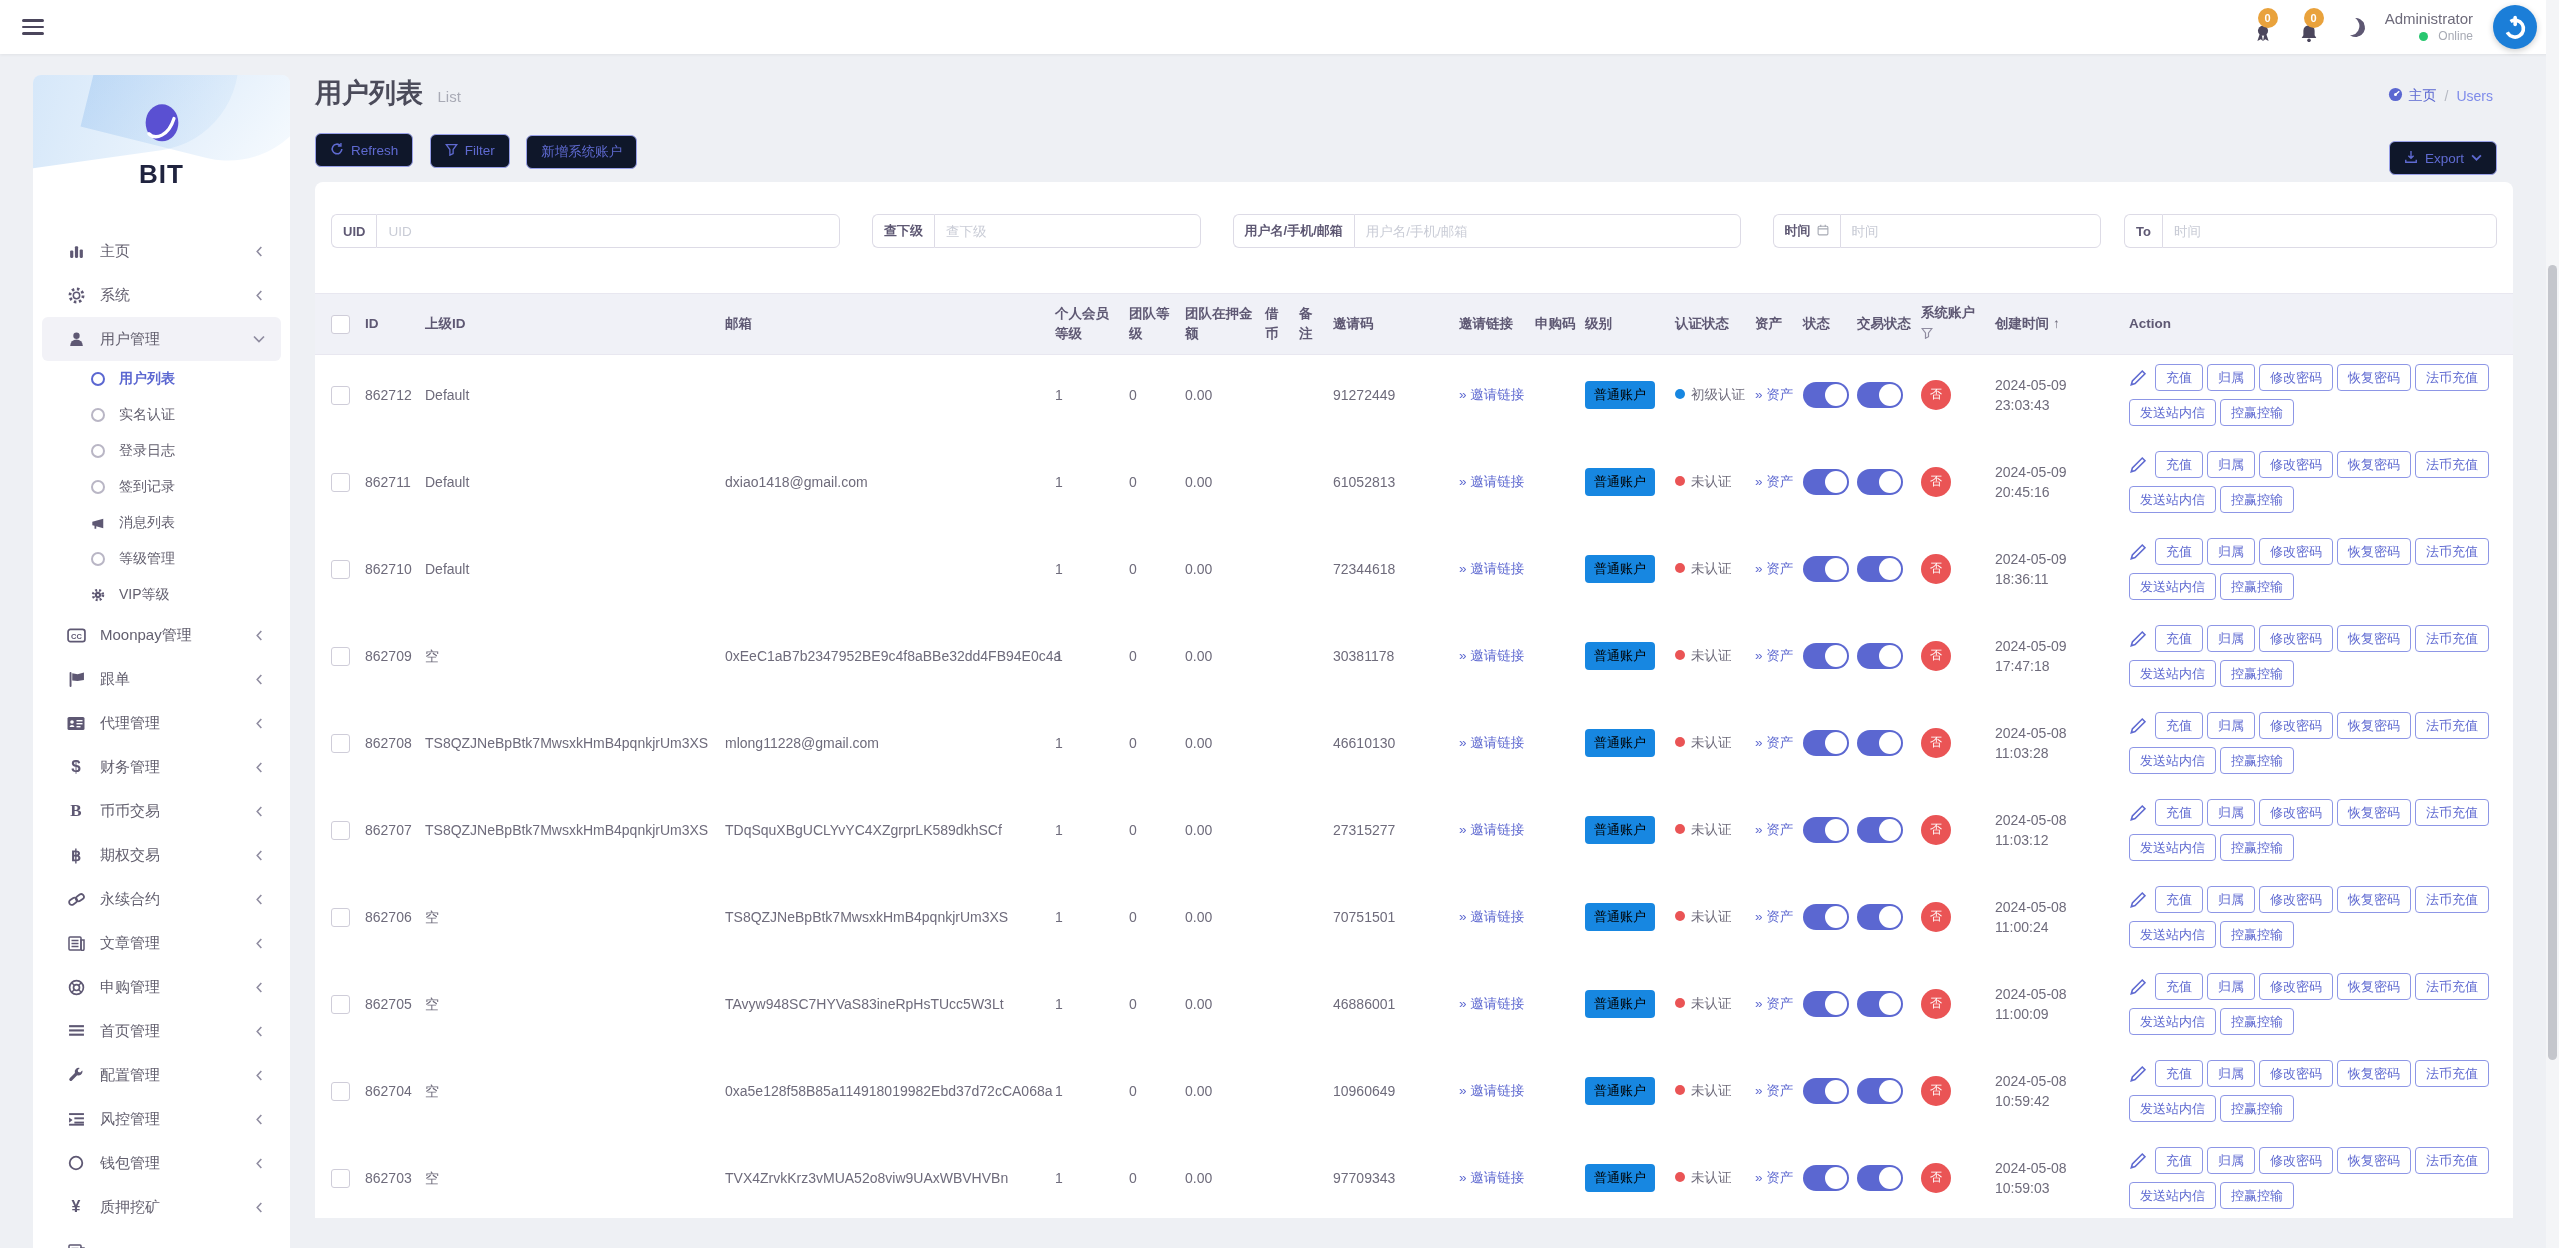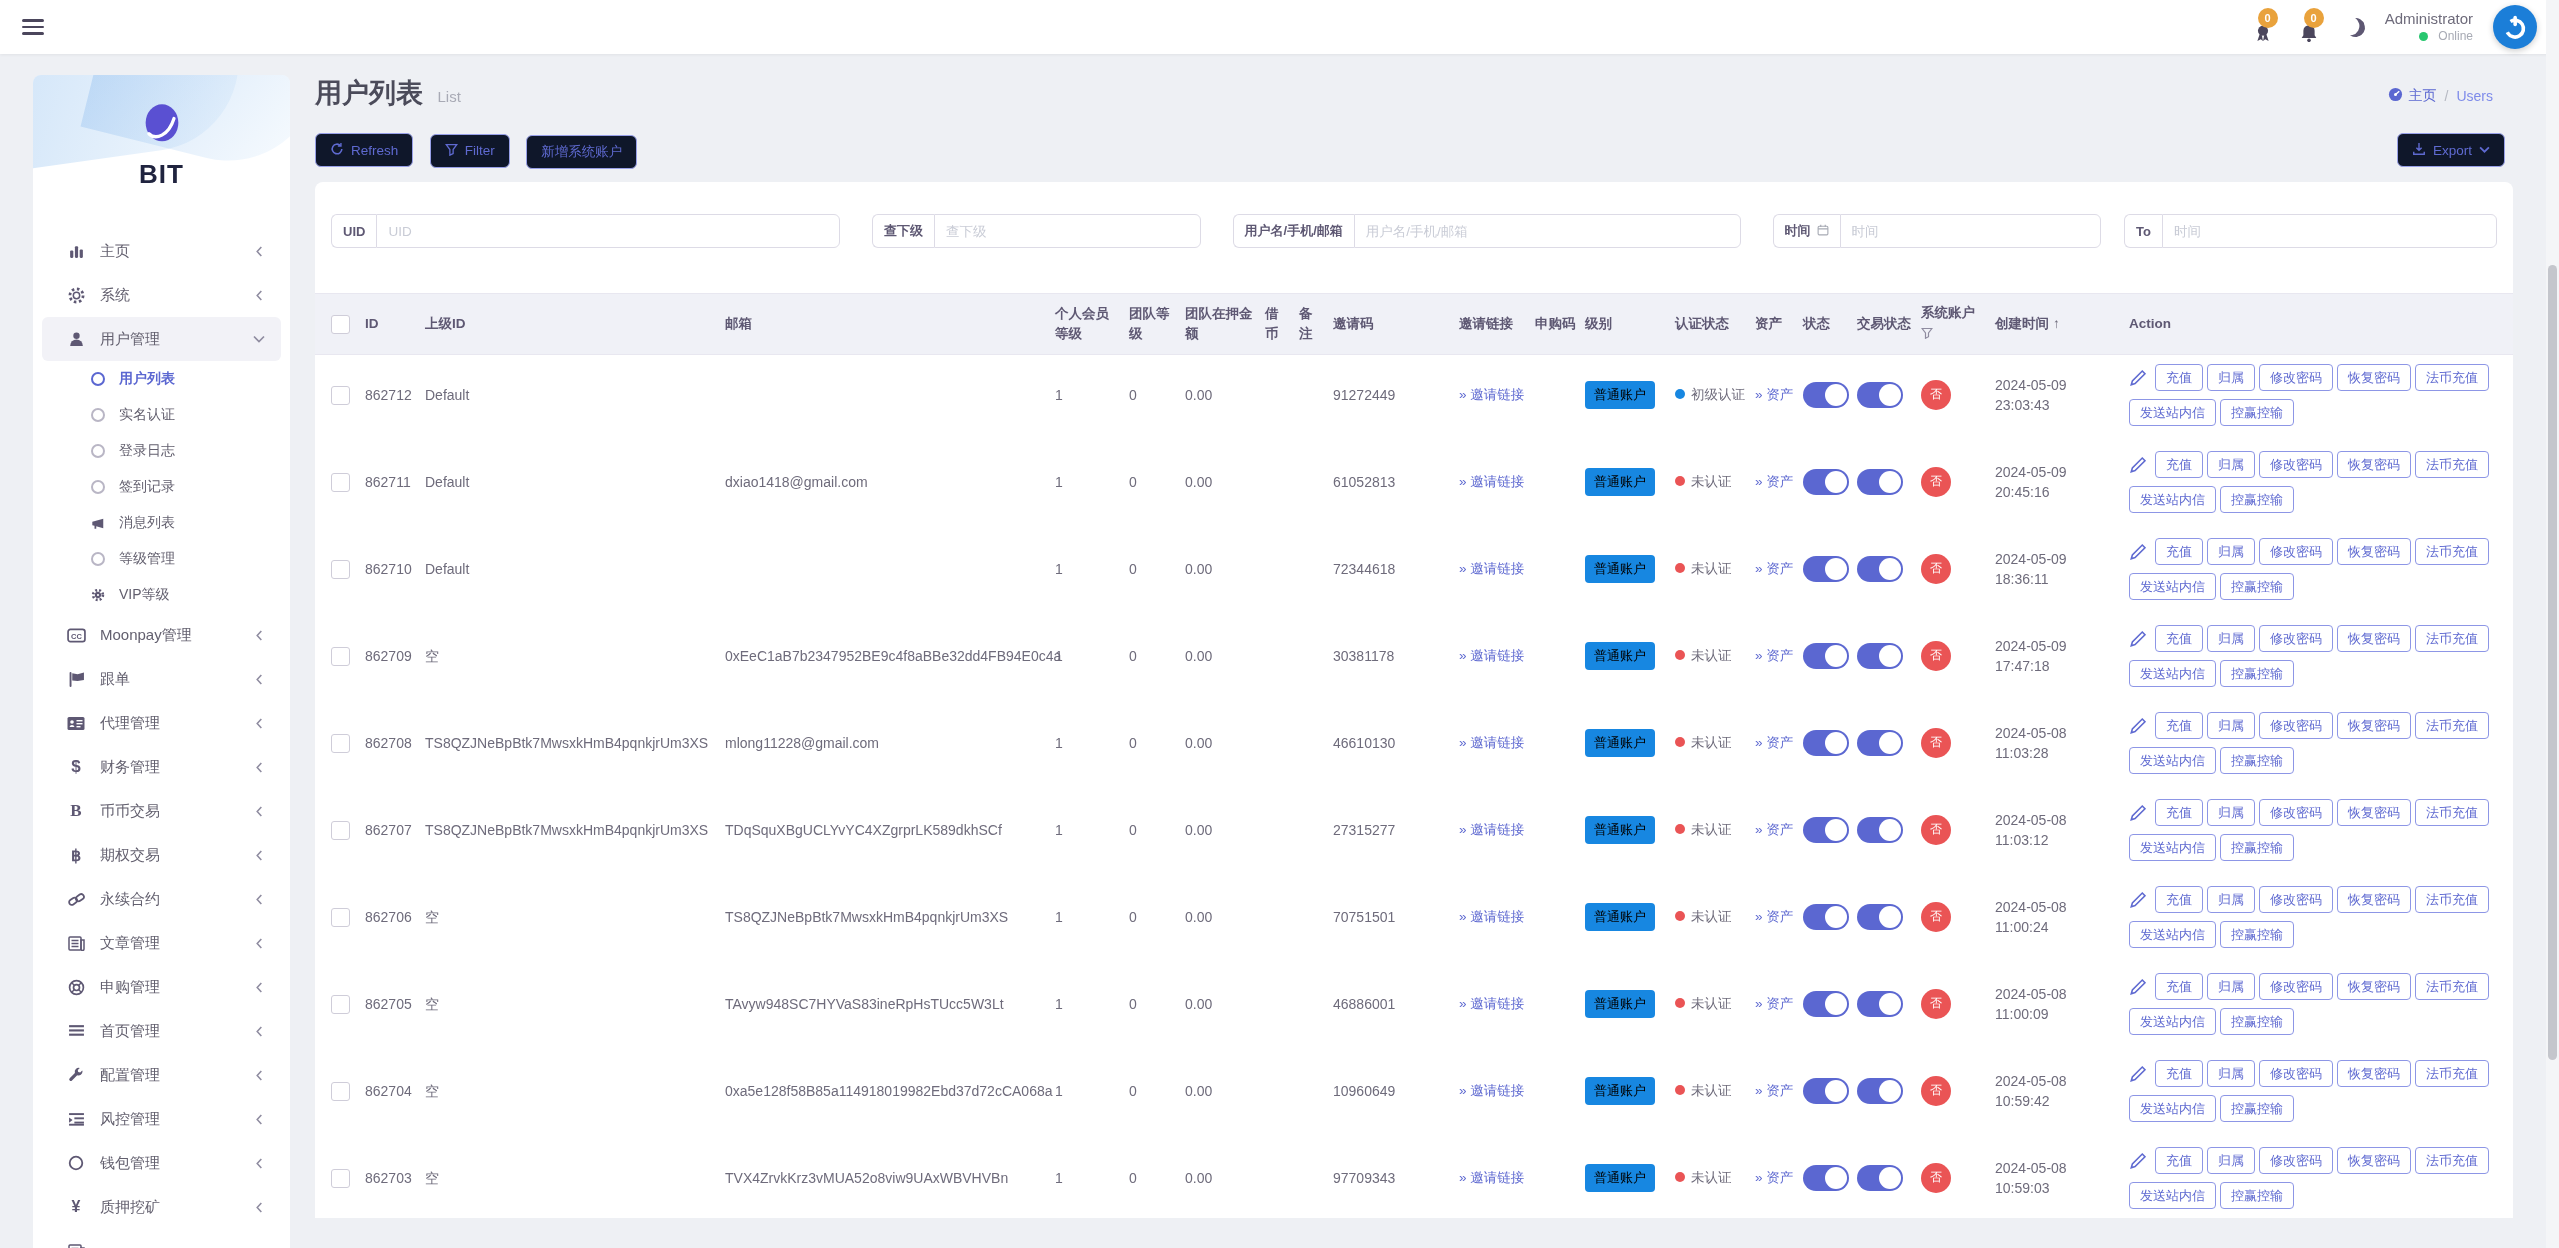--- a/index.html
+++ b/index.html
@@ -39,21 +39,21 @@
   .main{position:absolute;left:315px;top:75px;width:2198px;}
   .page-title-row{position:relative;height:48px;}
   .page-title{font-size:27px;font-weight:bold;color:#4b4b5a;display:inline;}
   .page-subtitle{font-size:15px;color:#a8aab5;margin-left:10px;}
   .breadcrumb{position:absolute;right:20px;top:12px;font-size:14px;display:flex;align-items:center;gap:8px;}
   .bc-home{color:var(--accent);display:flex;align-items:center;gap:6px;}
   .bc-sep{color:#b5b8c2;}
   .bc-current{color:#7e8bea;}
   .toolbar{position:relative;margin-top:10px;height:34px;}
   .btn{display:inline-flex;align-items:center;gap:7px;height:34px;padding:0 14px;border:1px solid #98a0e8;border-radius:6px;background:#0f172a;color:#5f6ad1;font-size:13.5px;box-sizing:border-box;cursor:pointer;margin-right:12px;}
-  .btn-export{position:absolute;right:8px;top:0;margin:0;}
+  .btn-export{position:absolute;right:8px;top:0;margin:8px;}
   .card-top{margin-top:15px;background:#fff;border-radius:8px 8px 0 0;padding:18px 16px 0;}
   .btn-solid{background:var(--accent);border-color:var(--accent);color:#fff;}
   .btn-reset{border-color:#d4d2dd;color:#82868b;margin-left:4px;}
   .filters{display:flex;margin-top:14px;gap:32px;}
   .fgroup{display:flex;height:34px;}
   .fgroup .flabel{display:flex;align-items:center;gap:6px;padding:0 11px;border:1px solid #dddbe6;border-right:none;border-radius:6px 0 0 6px;font-size:13px;font-weight:bold;color:#5e5873;background:#fff;white-space:nowrap;}
   .fgroup input{border:1px solid #dddbe6;border-radius:0 6px 6px 0;padding:0 11px;font-size:13.5px;color:#6e6b7b;outline:none;flex:1;min-width:0;font-family:"Liberation Sans",sans-serif;}
   .fgroup input::placeholder{color:#c9ccd6;}
   .g-uid{width:516px;}.g-sub{width:333px;}.g-name{width:515px;}.g-time{width:333px;margin-left:0px;}.g-to{width:378px;margin-left:-9px;}
   

